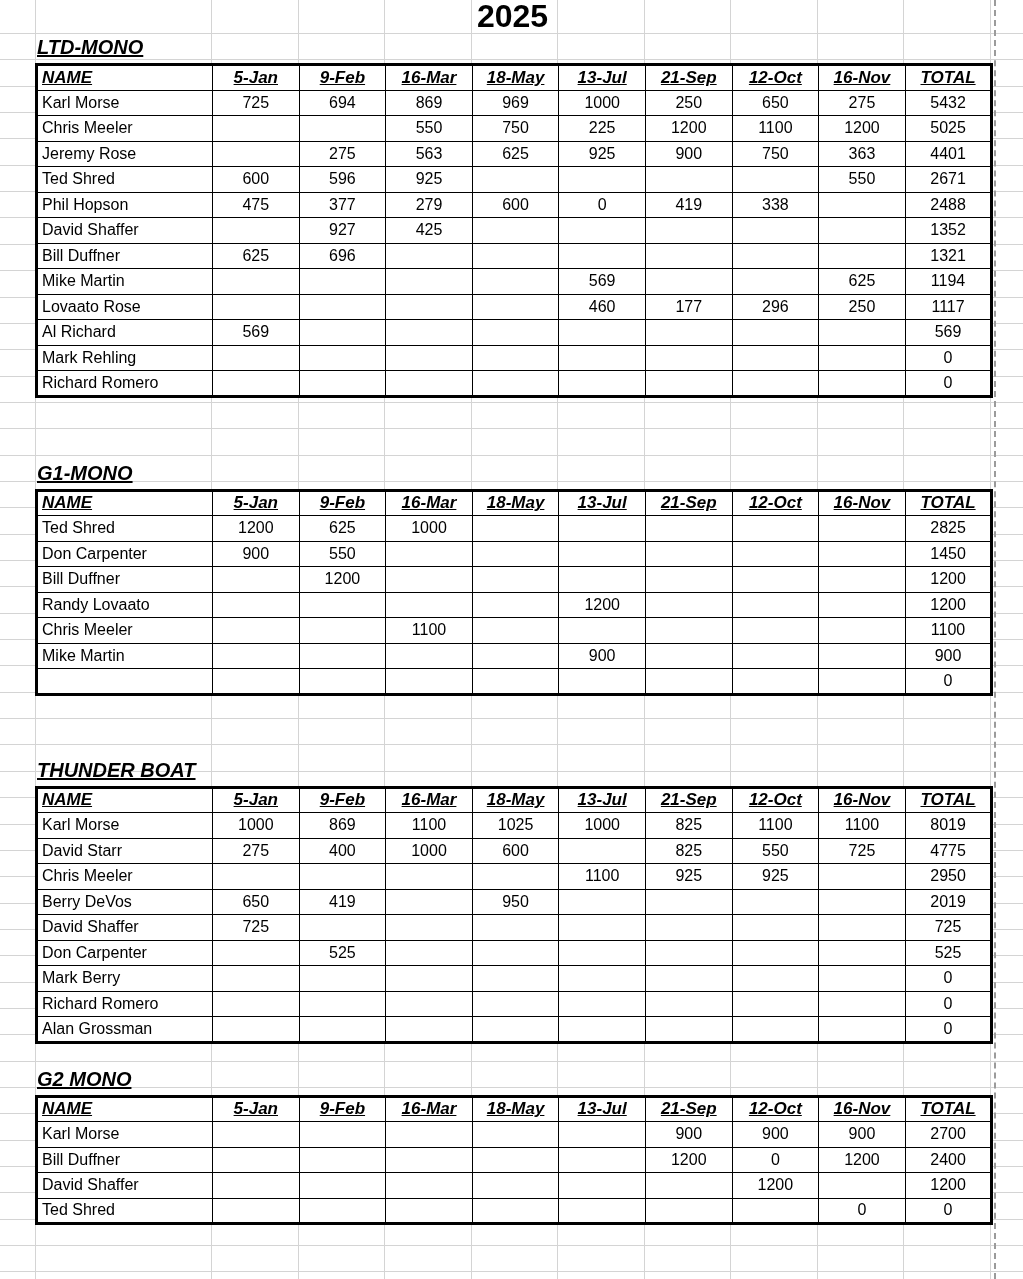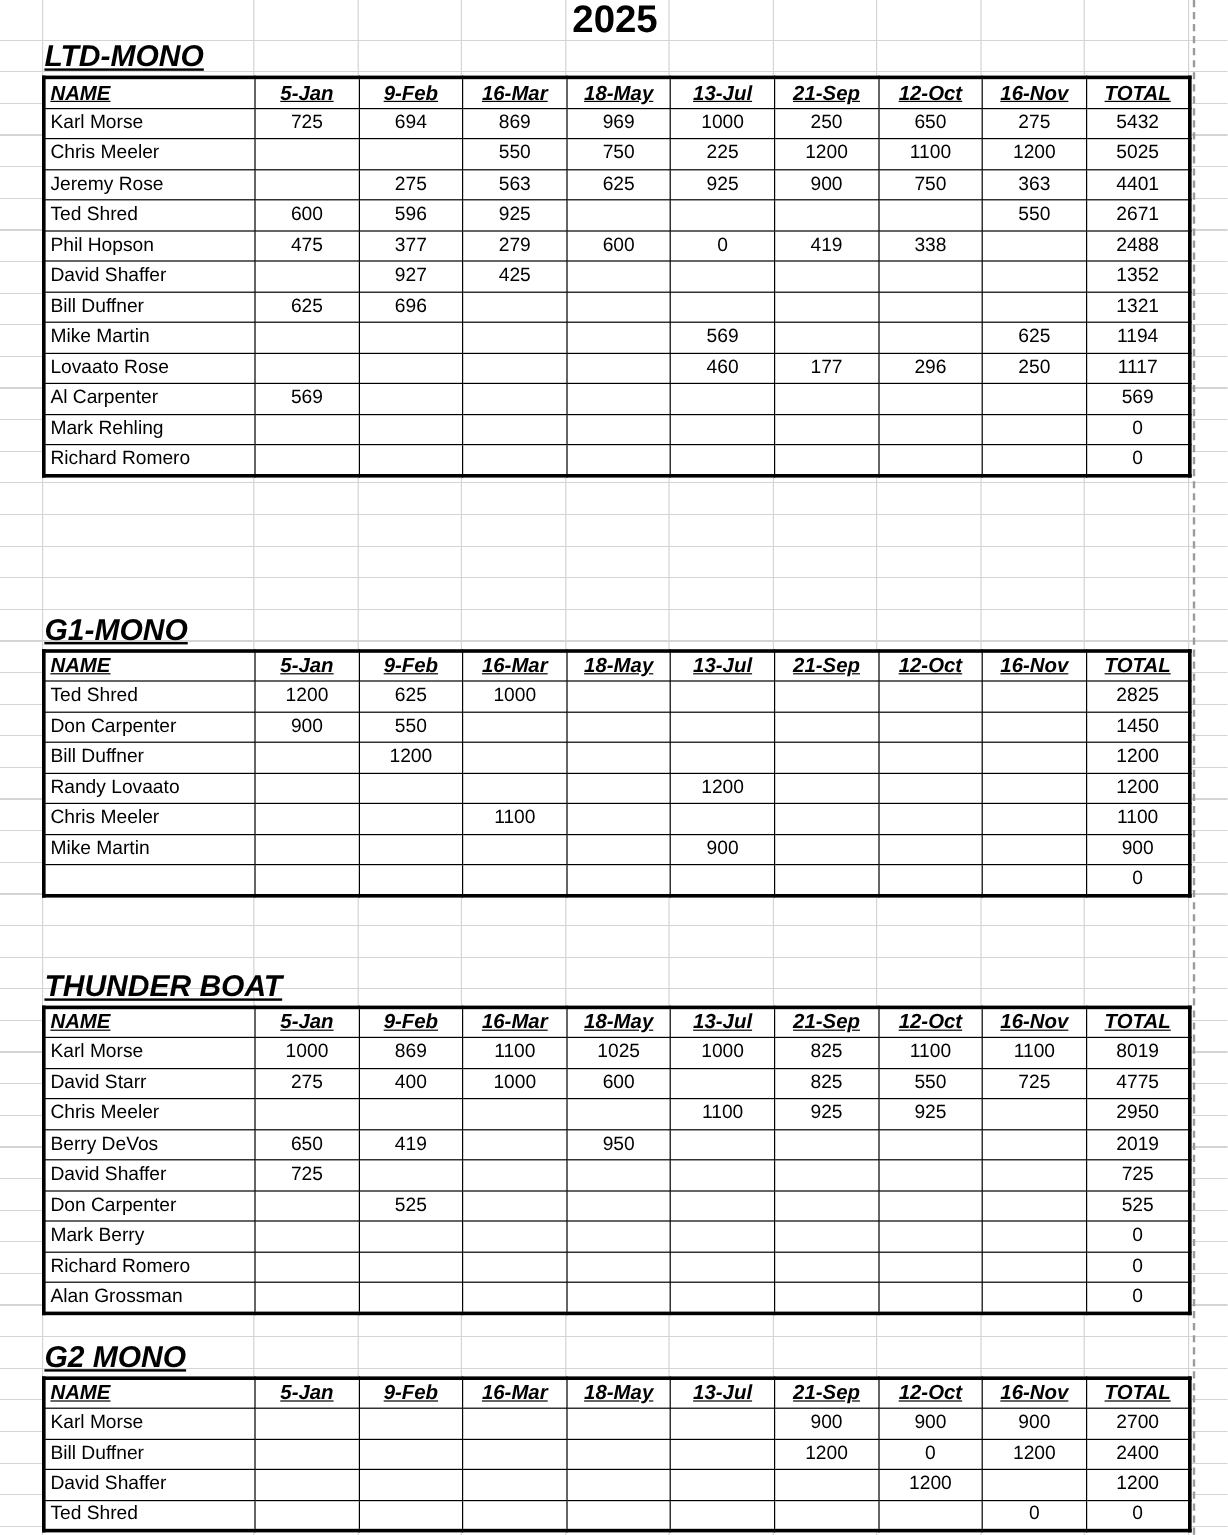--- a/index.html
+++ b/index.html
@@ -38,21 +38,21 @@
     text-align: center;
     font-size: 32px;
     font-weight: bold;
   }
 
   .section-title {
     display: inline-block;
     height: 23px; line-height: 23px;
     margin-left: 2px;
     margin-bottom: 4px;
-    font-size: 25px;
+    font-size: 20px;
     font-weight: bold;
     font-style: italic;
     text-decoration: underline;
   }
 
   table.points {
     border-collapse: collapse;
     table-layout: fixed;
     width: 955px;
     background: #ffffff;
@@ -237,21 +237,21 @@
             <td></td>
             <td></td>
             <td></td>
             <td>460</td>
             <td>177</td>
             <td>296</td>
             <td>250</td>
             <td>1117</td>
           </tr>
           <tr>
-            <td class="name-col">Al Carpenter</td>
+            <td class="name-col">Al Richard</td>
             <td>569</td>
             <td></td>
             <td></td>
             <td></td>
             <td></td>
             <td></td>
             <td></td>
             <td></td>
             <td>569</td>
           </tr>
@@ -276,21 +276,21 @@
             <td></td>
             <td></td>
             <td></td>
             <td></td>
             <td>0</td>
           </tr>
         </tbody>
     </table>
   </div>
 
-  <div class="section" style="margin-top:116px">
+  <div class="section" style="margin-top:64px">
     <div class="section-title">G1-MONO</div><br>
     <table class="points">
       <colgroup>
           <col class="c-name">
           <col class="c-data">
           <col class="c-data">
           <col class="c-data">
           <col class="c-data">
           <col class="c-data">
           <col class="c-data">

